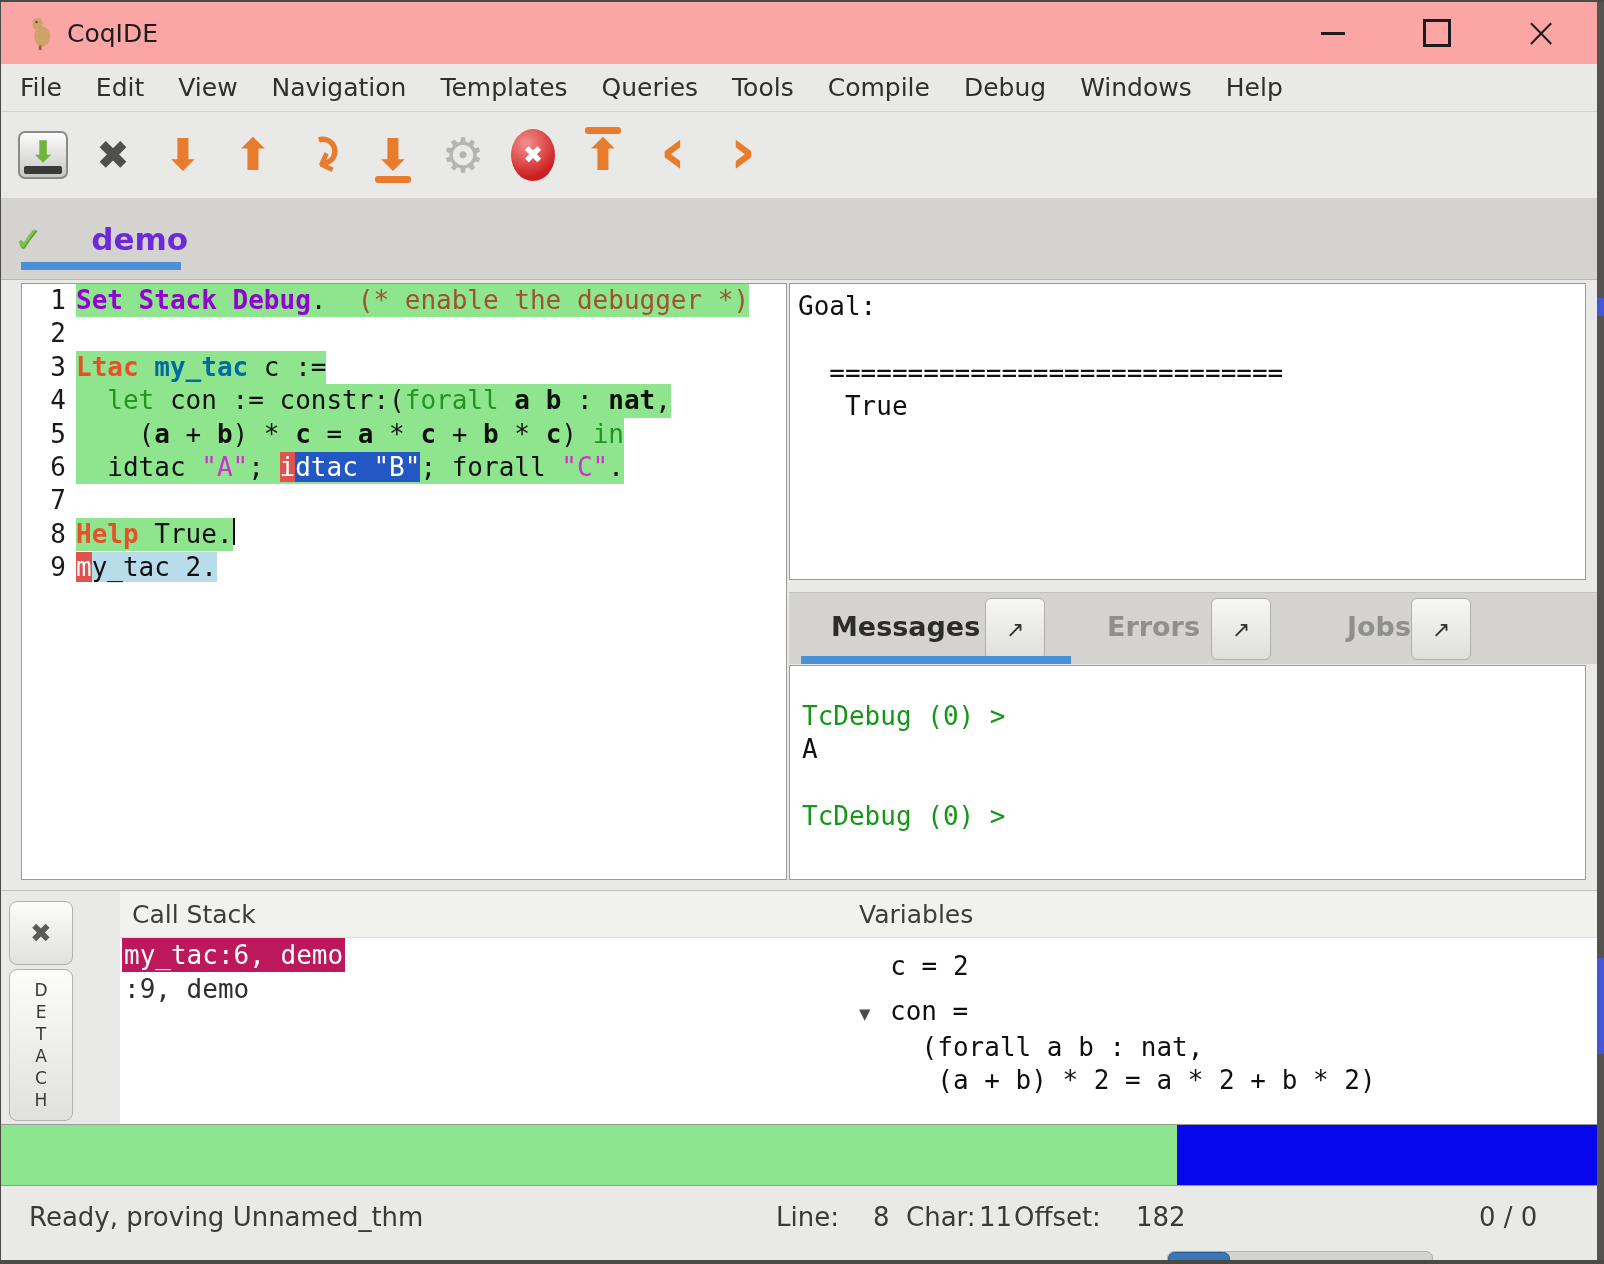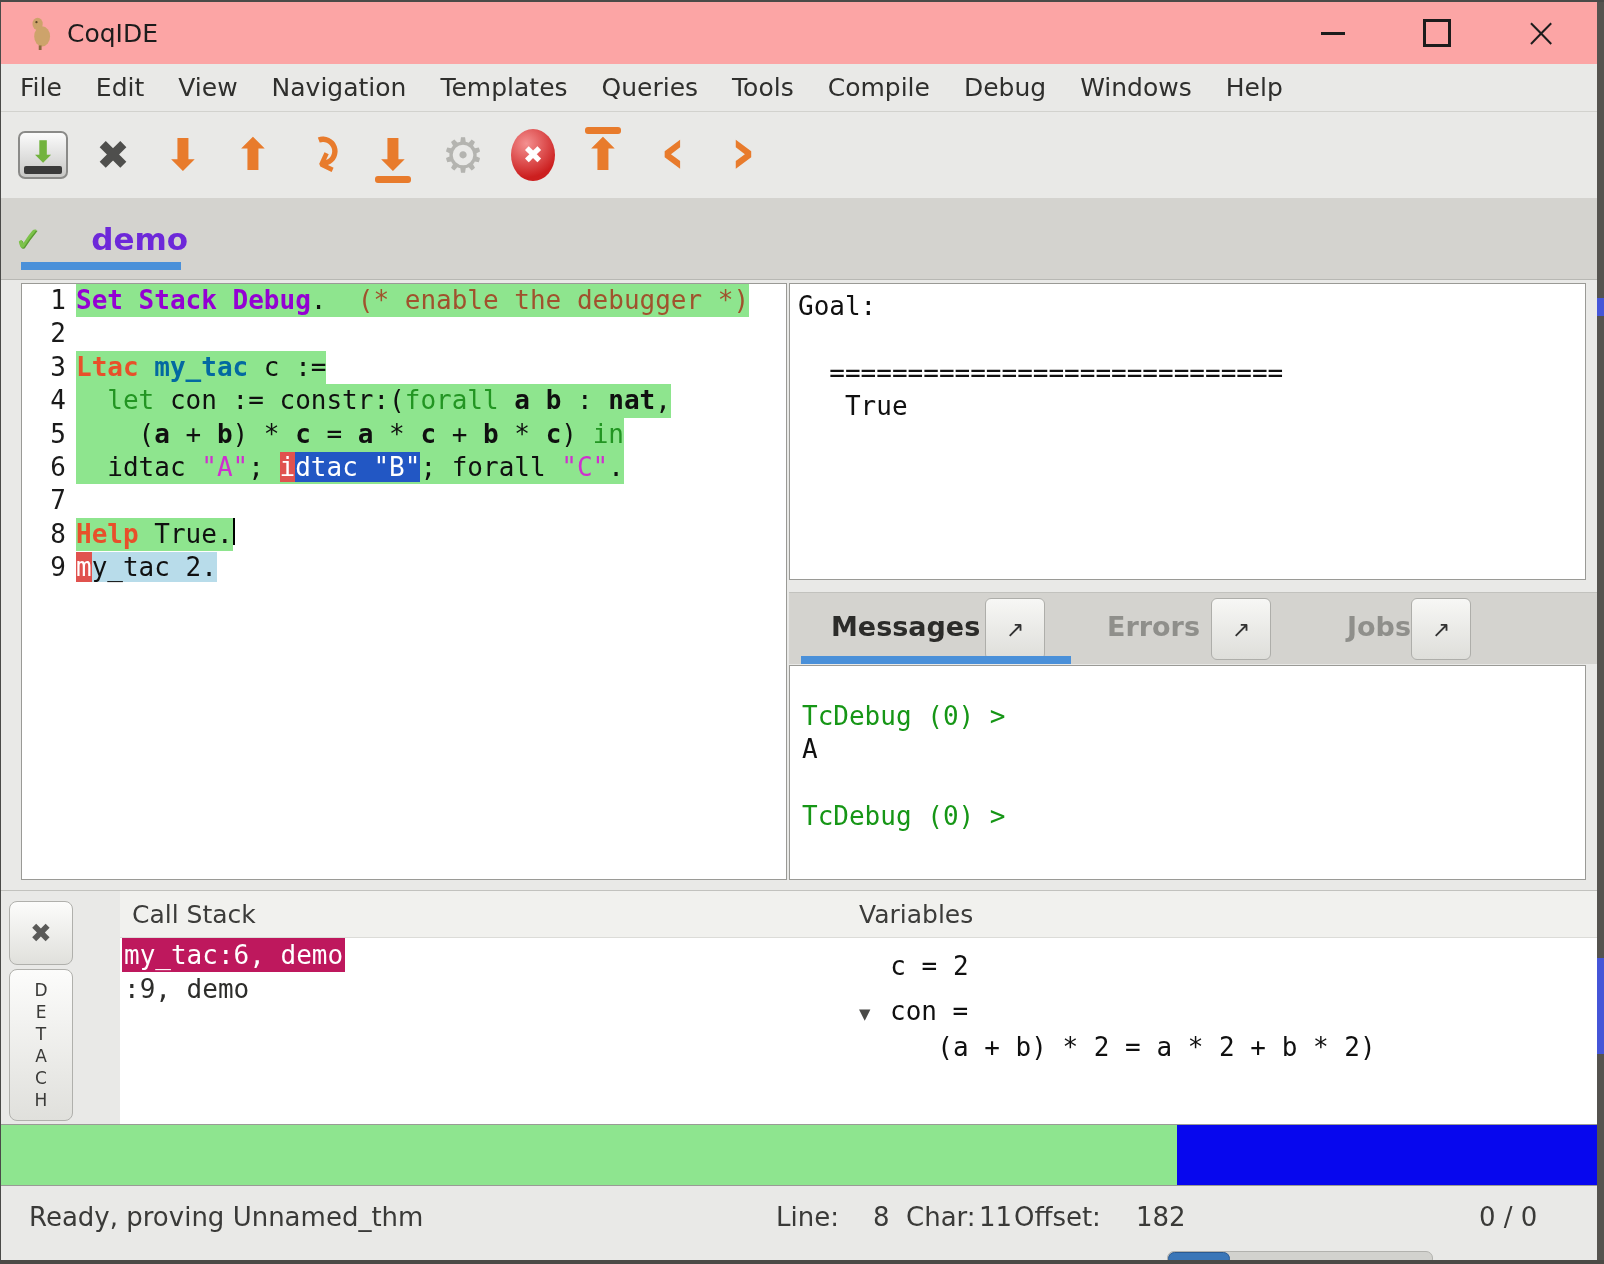--- a/index.html
+++ b/index.html
@@ -253,20 +253,21 @@
           <div class="frame"><span>:9, demo</span></div>
         </div>
     </div>
     <div class="vars-area">
       <div class="panel-head">
         <span>Variables</span>
       </div>
       <div id="var-entries">
           <div class="var-entry">  c = 2</div>
           <div class="var-entry"><span class="tri">▼</span>con =</div>
+          <div class="var-entry var-cont">    (forall a b : nat,</div>
           <div class="var-entry var-cont">     (a + b) * 2 = a * 2 + b * 2)</div>
         </div>
     </div>
   </div>
 
   <div class="progress">
     <div class="prog-done" id="prog-done" style="width: 1176px;"></div>
     <div class="prog-rest"></div>
   </div>
 

